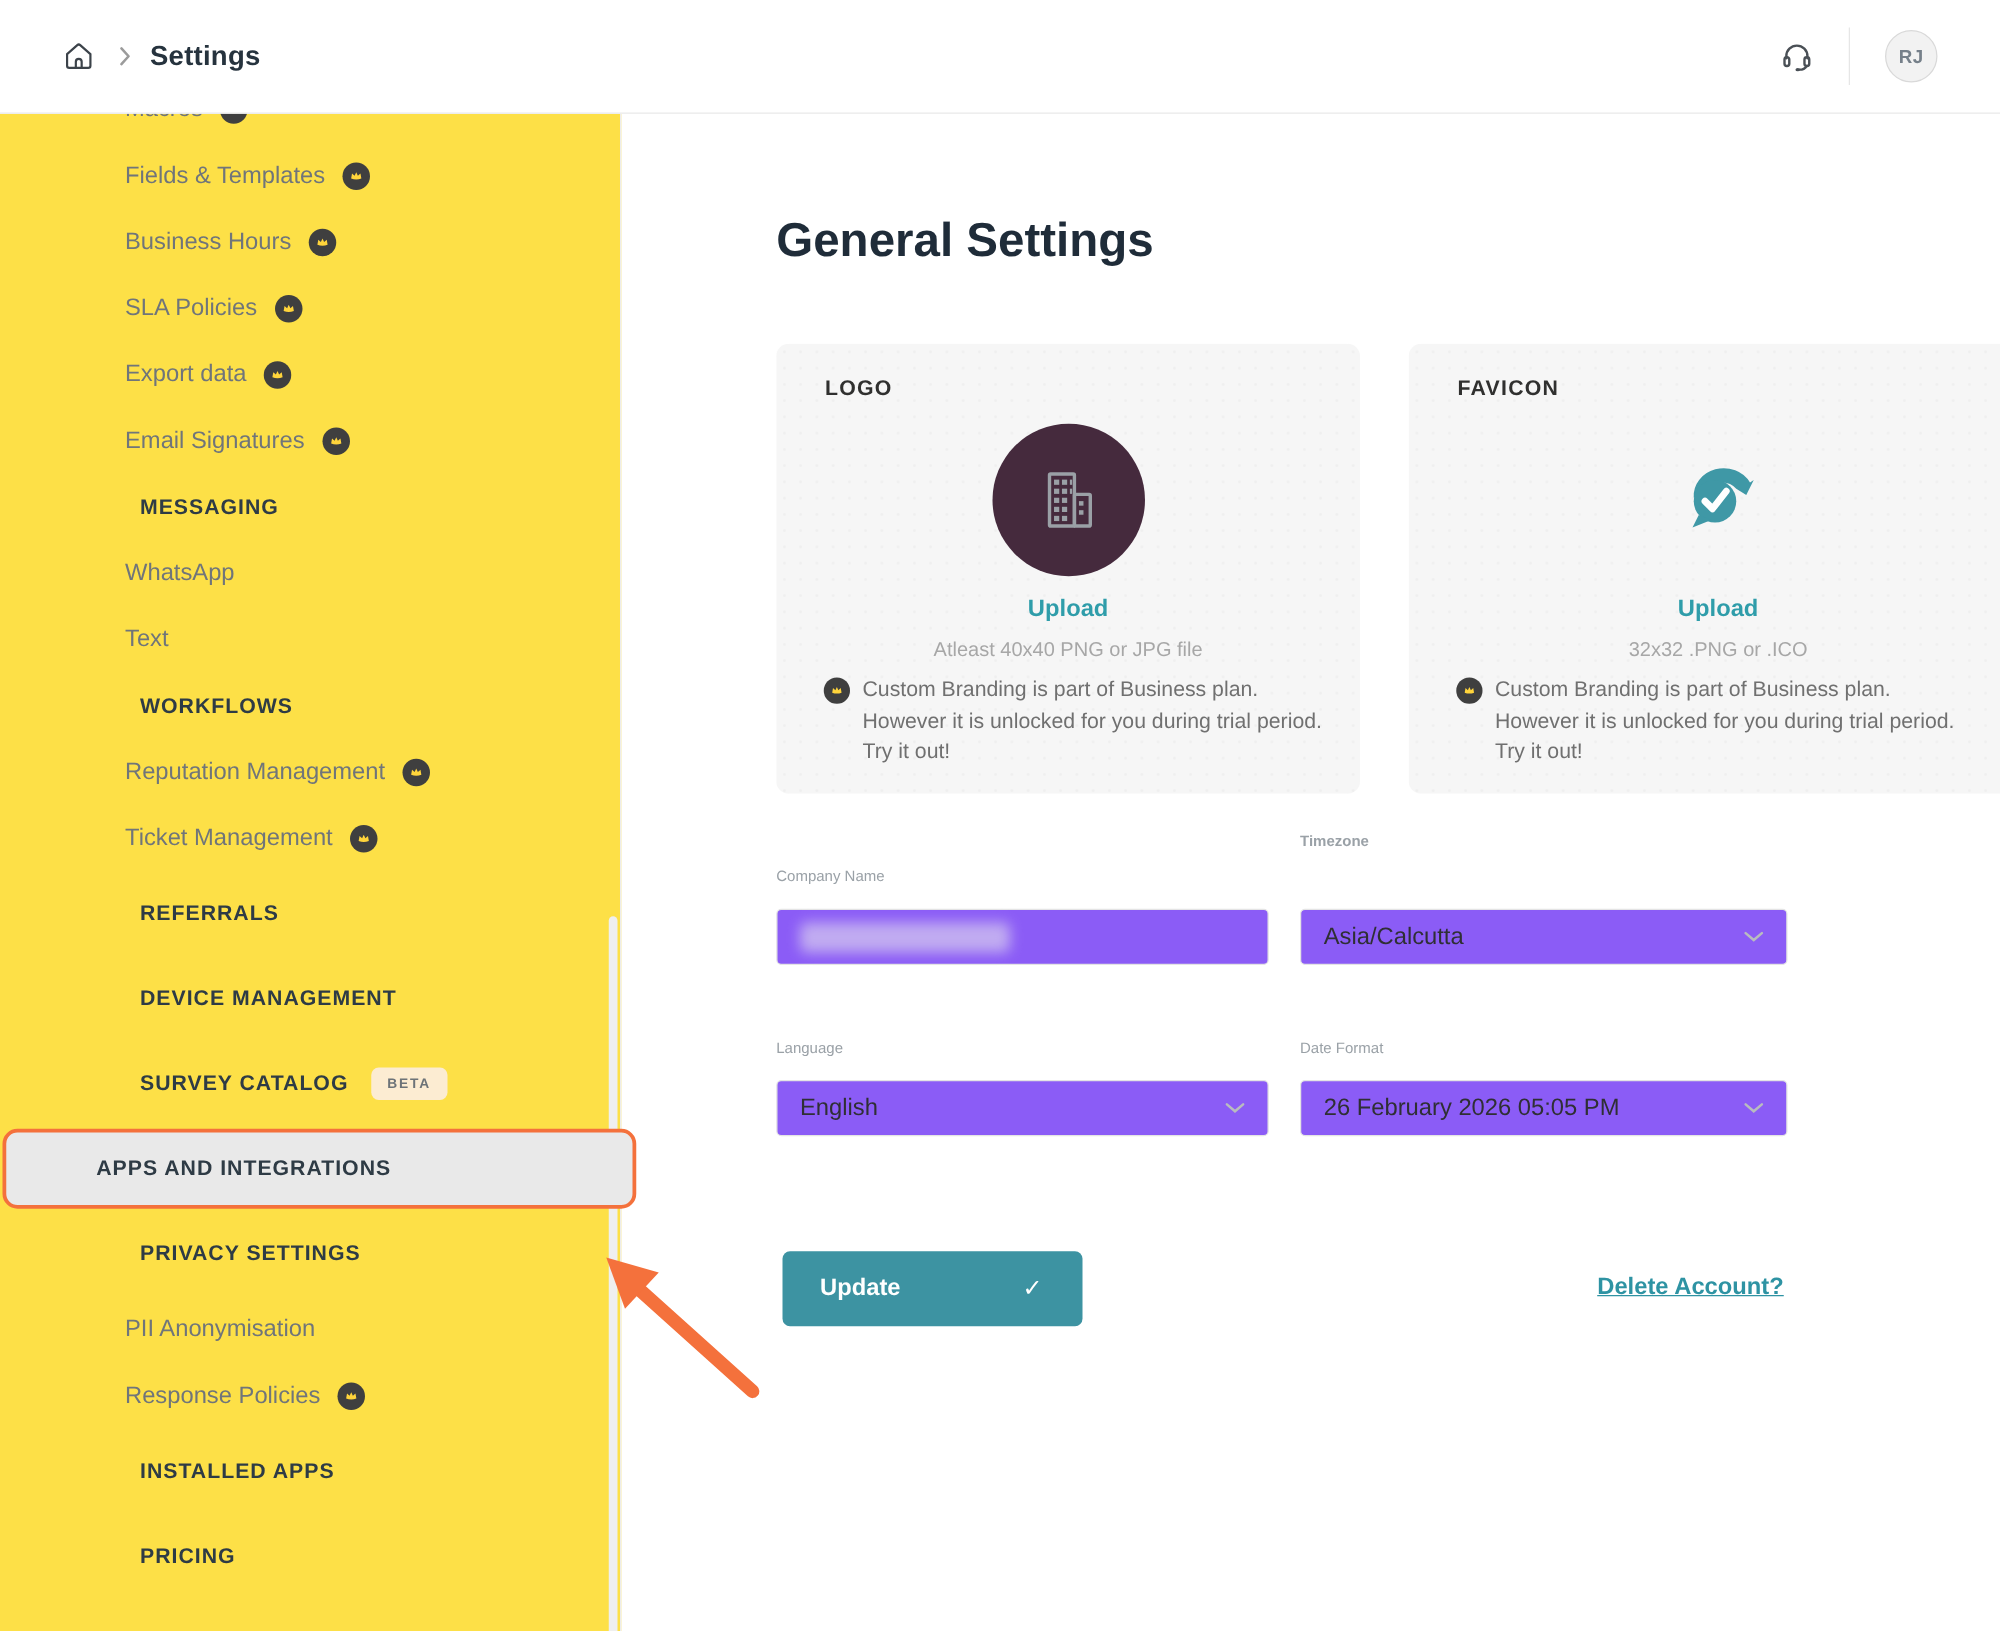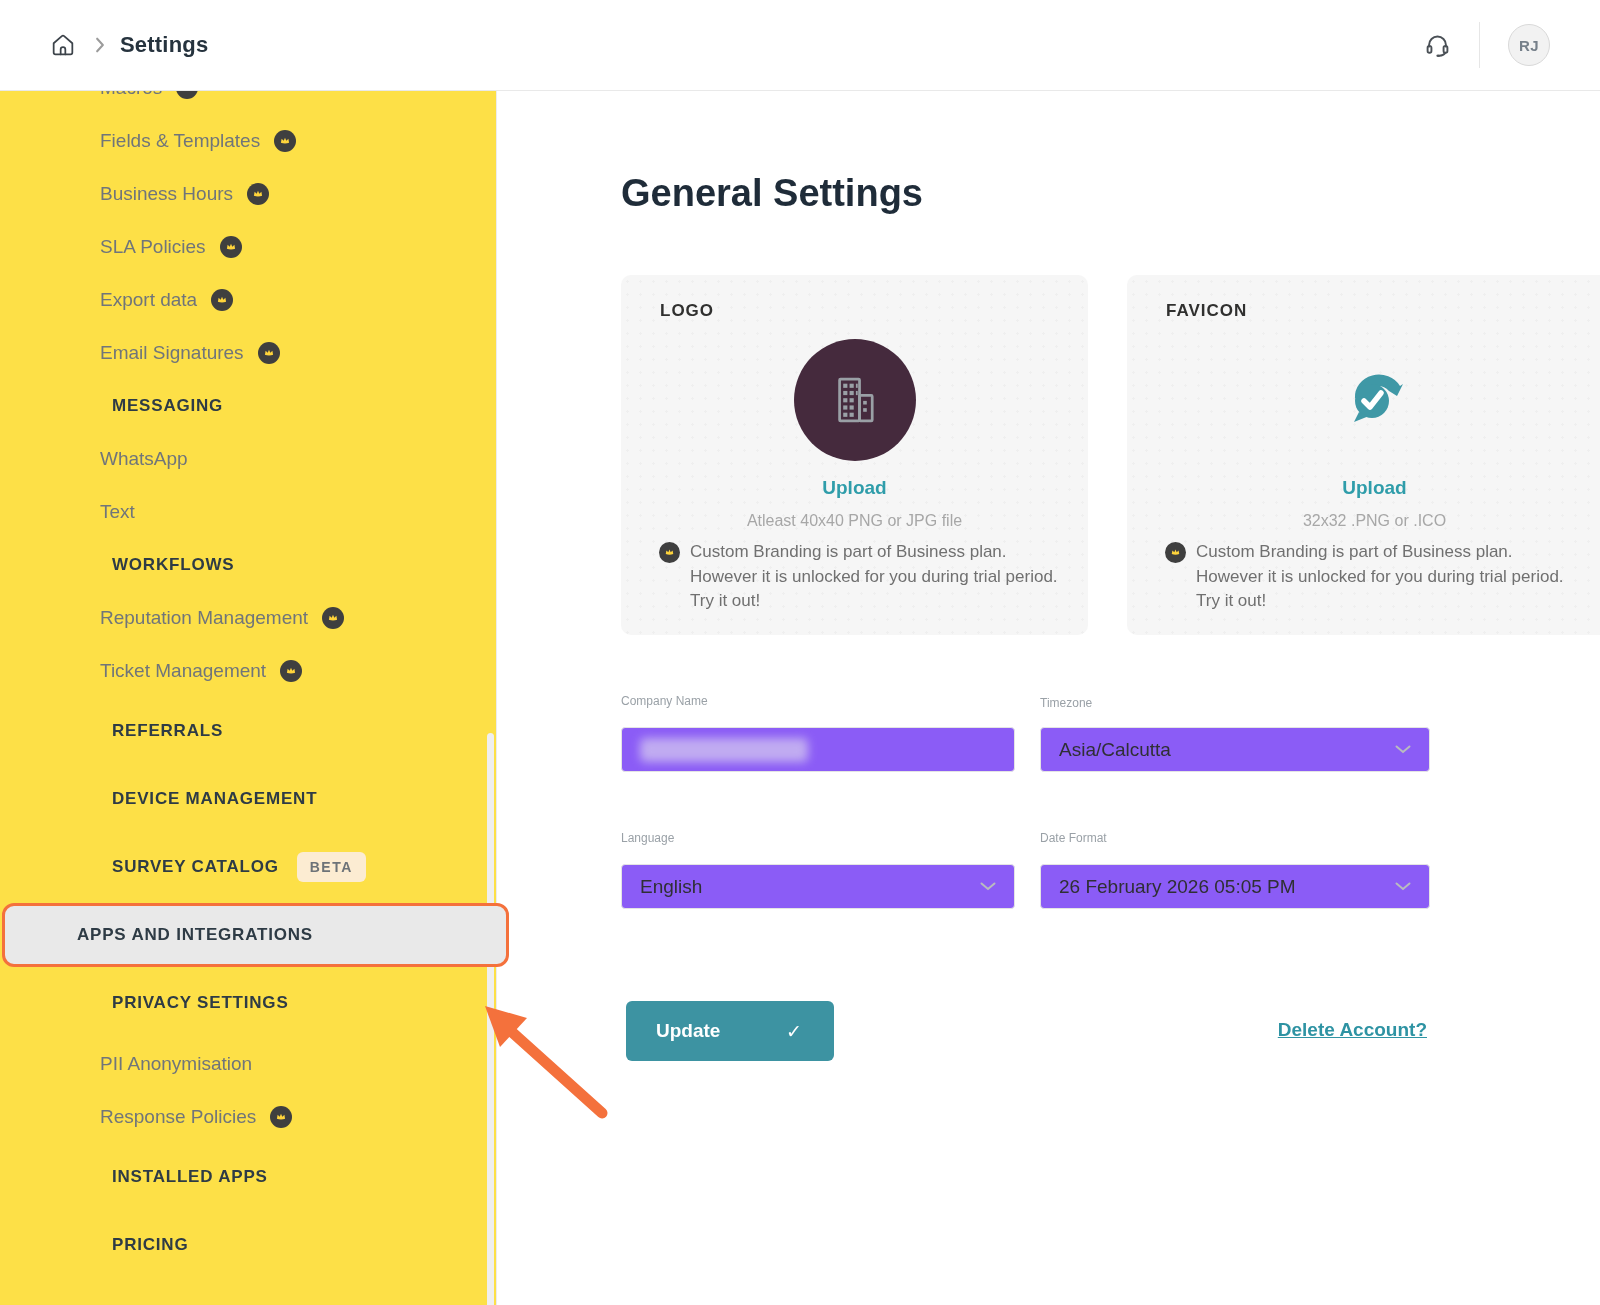--- a/index.html
+++ b/index.html
@@ -24,21 +24,21 @@
   .sidebar { position:absolute; top:91px; left:0; width:497px; height:1214px; background:#fde047;
              border-right:1px solid #ececec; }
   .nav { margin-top:-30px; }
   .row { height:53px; display:flex; align-items:center; padding-left:100px; cursor:pointer; white-space:nowrap; }
   .row.section { padding-left:112px; }
   .row.lone { height:68px; }
   .sub-label { font-size:19px; color:#70757a; }
   .section-label { font-size:17px; font-weight:700; color:#2e3b45; letter-spacing:.8px; }
   .crown { width:22px; height:22px; border-radius:50%; background:#3f3f3f; margin-left:14px;
            display:inline-flex; align-items:center; justify-content:center; flex:0 0 auto; }
-  .beta { margin-left:18px; background:#fcecd2; color:#6d7378; font-size:14px; font-weight:700;
+  .beta { margin-left:18px; background:#fcecd2; color:#6d7378; font-size:11px; font-weight:700;
           letter-spacing:1.5px; padding:7px 13px; border-radius:6px; }
   .row.active { height:64px; margin:2px 0 2px 2px; width:507px; background:#e9e9e9;
                 border:3px solid #f4713c; border-radius:12px; padding-left:72px;
                 position:relative; z-index:2; }
   .scroll-thumb { position:absolute; right:2px; top:642px; width:7px; height:600px;
                   background:#efefef; border-radius:4px; }
 
   
   .page-title { position:absolute; left:621px; top:172px; font-size:38px; font-weight:700; color:#1f2c39; }
 
@@ -65,21 +65,21 @@
 
   
   .field-label { position:absolute; font-size:12px; color:#9aa1a7; }
   .field-box { position:absolute; height:45px; background:#8b5cf6; border:1px solid #e4e4e4;
                border-radius:4px; display:flex; align-items:center; padding:0 18px;
                font-size:19px; color:#2f2f34; }
   .field-box .chev { margin-left:auto; display:flex; align-items:center; }
   .redacted { width:168px; height:24px; background:#ededed; border-radius:5px;
               filter:blur(5px); opacity:.55; }
 
-  .update-btn { position:absolute; left:626px; top:1001px; width:208px; height:60px;
+  .update-btn { position:absolute; left:626px; top:1001px; width:240px; height:60px;
                 background:#3d93a2; border:none; border-radius:6px; color:#fff;
                 font-family:"Liberation Sans", sans-serif; font-size:19px; font-weight:700;
                 display:flex; align-items:center; justify-content:space-between;
                 padding:0 32px 0 30px; cursor:pointer; }
   .update-check { font-size:19px; font-weight:400; }
   .delete-link { position:absolute; top:1019px; left:1277px; width:150px; text-align:right;
                  font-size:19px; font-weight:700; color:#2e93a3; text-decoration:underline; cursor:pointer; }
 
   .annot-arrow { position:absolute; left:450px; top:975px; width:200px; height:160px;
                  z-index:6; pointer-events:none; }
@@ -315,21 +315,21 @@
 However it is unlocked for you during trial period.
 Try it out!</span>
   </div>
 </div>
 
 <div class="field-label" style="left:621px; top:694px;">Company Name</div>
 <div class="field-box" style="left:621px; top:727px; width:394px;">
   <div class="redacted"></div>
 </div>
 
-<div class="field-label" style="left:1040px; top:696px;">Timezone</div>
+<div class="field-label" style="left:1040px; top:666px;font-weight:bold;">Timezone</div>
 <div class="field-box" style="left:1040px; top:727px; width:390px;">
   <span>Asia/Calcutta</span>
   <span class="chev">
     <svg width="16" height="9" viewBox="0 0 16 9" fill="none" stroke="#b9bcbf" stroke-width="2" stroke-linecap="round">
         <path d="M1.5 1.5 L8 7 L14.5 1.5"></path>
       </svg>
   </span>
 </div>
 
 <div class="field-label" style="left:621px; top:831px;">Language</div>

